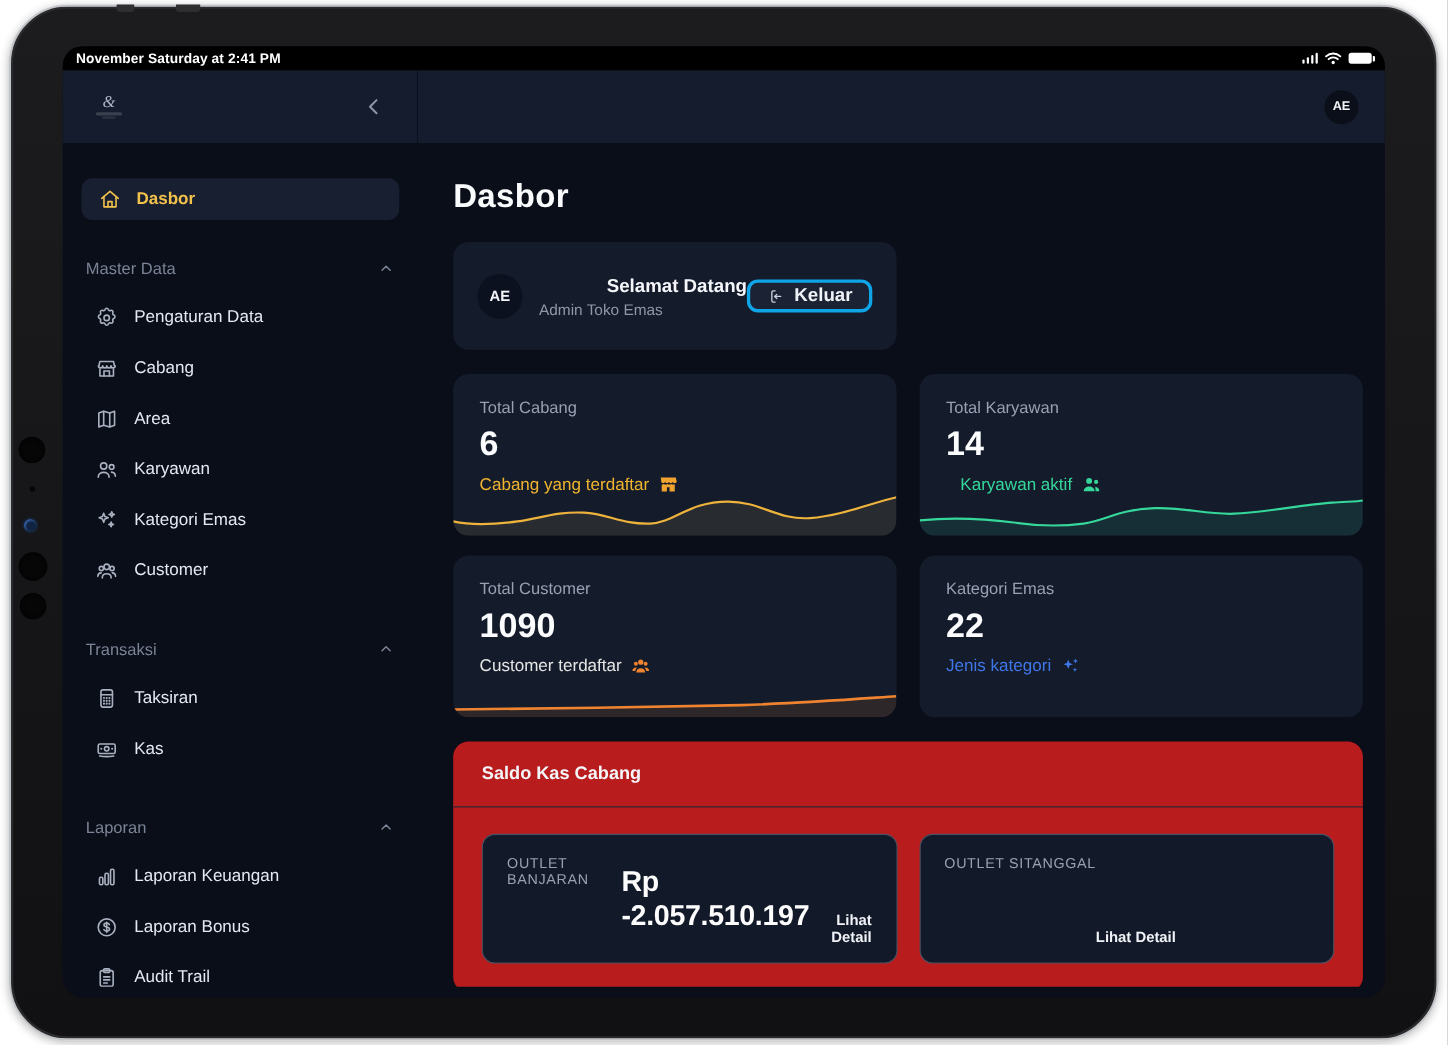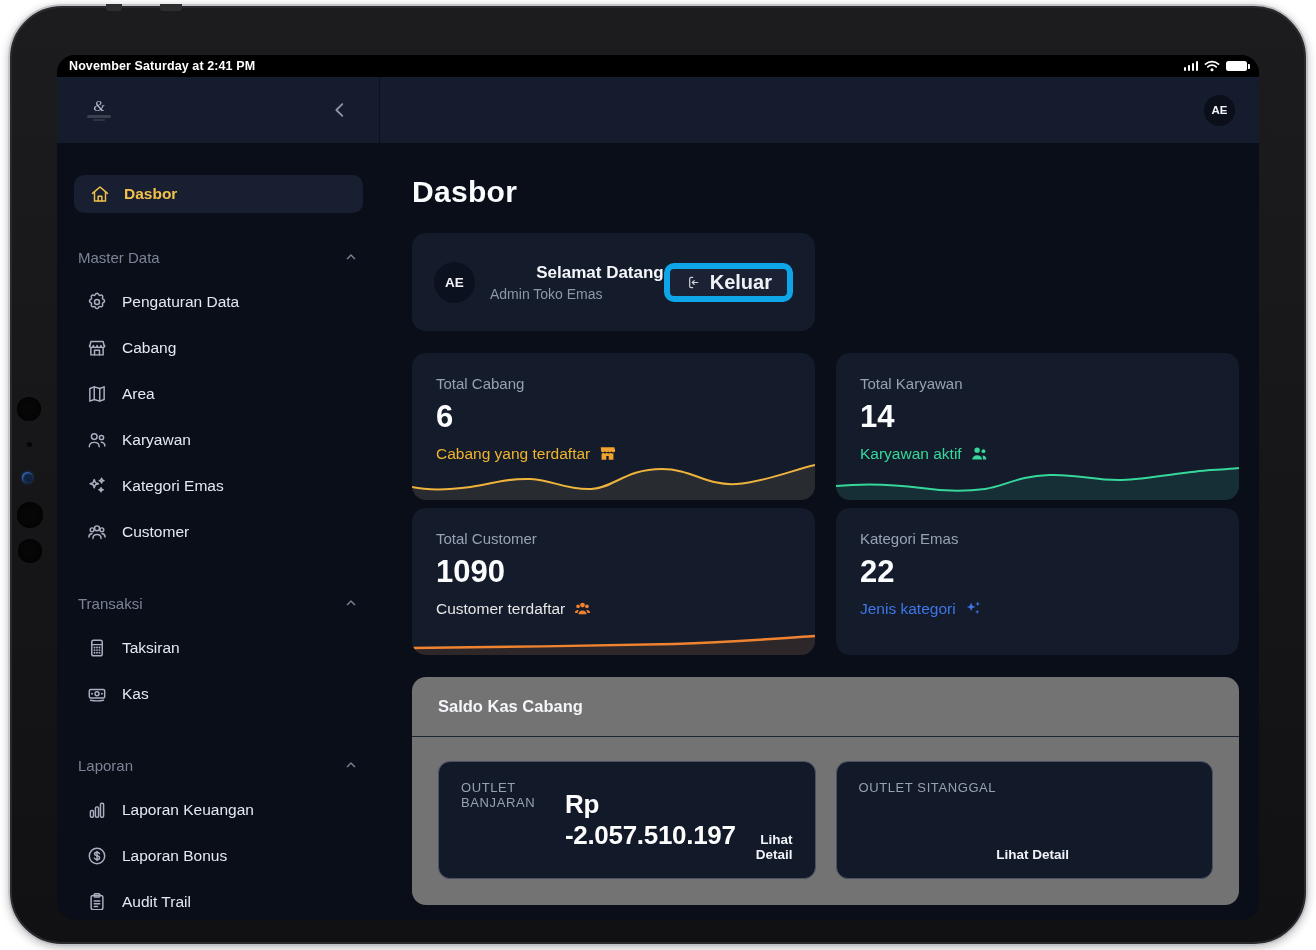--- a/index.html
+++ b/index.html
@@ -13,21 +13,21 @@
   .top-btn.b1 { left:96px; width:16px; }
   .top-btn.b2 { left:150px; width:22px; }
   .cam-dot { position:absolute; border-radius:50%; background:#060607; }
   .cam-1 { left:7px; top:391px; width:24px; height:24px; box-shadow: inset 0 0 4px #000; }
   .cam-s { left:17px; top:436px; width:5px; height:5px; }
   .cam-b { left:12px; top:466px; width:11px; height:11px; background:#10233f; box-shadow:0 0 3px #1f4a8a, inset 1px 1px 2px #3f71c2; }
   .cam-2 { left:7px; top:496px; width:26px; height:26px; box-shadow: inset 0 0 4px #000; }
   .cam-3 { left:8px; top:533px; width:24px; height:24px; box-shadow: inset 0 0 4px #000; }
 
   
-  .screen { position:absolute; left:57px; top:55px; width:1202px; height:865px;
+  .screen { position:absolute; left:57px; top:42px; width:1202px; height:865px;
     background:#0a0e19; border-radius:18px; overflow:hidden; }
 
   
   .statusbar { height:22px; background:#000; display:flex; align-items:center; justify-content:space-between; padding:0 12px 0 12px; }
   .status-time { color:#fff; font-size:12.5px; font-weight:bold; letter-spacing:.1px; }
   .status-right { display:flex; align-items:center; gap:6px; }
   .sig { display:flex; align-items:flex-end; gap:1.5px; height:10px; }
   .sig i { width:2.5px; background:#fff; border-radius:1px; display:block; }
   .battery { width:21px; height:10px; background:#fff; border-radius:2.5px; position:relative; }
   .battery:after { content:""; position:absolute; right:-3px; top:2.5px; width:2px; height:5px; background:#fff; border-radius:0 1px 1px 0; }
@@ -58,33 +58,33 @@
 
   
   .main { flex:1; padding:32px 20px 0 32px; overflow:hidden; }
   .page-title { color:#fafbfd; font-size:30px; font-weight:bold; letter-spacing:.3px; }
 
   .welcome-card { margin-top:24px; width:403px; height:98px; background:#141b2a; border-radius:14px; display:flex; align-items:center; padding:0 22px; }
   .welcome-avatar { width:41px; height:41px; border-radius:50%; background:#0c1120; color:#f2f4f8; font-weight:bold; font-size:13.5px; display:flex; align-items:center; justify-content:center; flex:0 0 41px; }
   .welcome-texts { margin-left:15px; flex:1; min-width:0; }
   .welcome-title { color:#f4f6fa; font-size:17px; font-weight:bold;text-align:right; }
   .welcome-sub { color:#8e97a8; font-size:14px; margin-top:3px; }
-  .logout-btn { display:flex; align-items:center; gap:8px; border:6px solid #0ea5e9; background:#1b2234; color:#eef1f6; font-size:20px; font-weight:bold; border-radius:10px; padding:2px 15px; cursor:pointer; font-family:inherit; }
+  .logout-btn { display:flex; align-items:center; gap:8px; border:3px solid #0ea5e9; background:#1b2234; color:#eef1f6; font-size:17px; font-weight:bold; border-radius:10px; padding:2px 15px; cursor:pointer; font-family:inherit; }
   .logout-icon { width:17px; height:17px; stroke:#cdd3de; fill:none; stroke-width:1.7; stroke-linecap:round; stroke-linejoin:round; }
 
-  .stats-grid { margin-top:22px; display:grid; grid-template-columns:403px 403px; gap:8px 21px; }
+  .stats-grid { margin-top:22px; display:grid; grid-template-columns:403px 403px; gap:18px 21px; }
   .stat-card { position:relative; height:147px; background:#141b2a; border-radius:14px; padding:22px 24px; overflow:hidden; }
   .stat-label { color:#98a1b3; font-size:15px; }
   .stat-value { color:#fbfcfe; font-size:31px; font-weight:bold; margin-top:7px; }
   .stat-caption { display:flex; align-items:center; gap:8px; font-size:15.5px; margin-top:9px; font-weight:500; }
   .cap-icon { width:19px; height:19px; flex:0 0 19px; }
-  .c-yellow { color:#f0b42e; } .c-green { color:#35d79b; } .c-orange { color:#e5e5e5; } .c-blue { color:#3f76e8; }
+  .c-yellow { color:#f0b42e; } .c-green { color:#35d79b;margin-left:13px; } .c-orange { color:#e5e5e5; } .c-blue { color:#3f76e8; }
   .spark { position:absolute; left:0; right:0; bottom:0; height:40px; width:100%; display:block; }
 
-  .saldo-panel { margin-top:22px; width:827px; background:#737373; border-radius:14px; overflow:hidden; }
+  .saldo-panel { margin-top:22px; width:827px; background:#b91c1c; border-radius:14px; overflow:hidden; }
   .saldo-header { padding:20px 26px; border-bottom:1px solid #1e2636; }
   .saldo-title { color:#f4f6fa; font-size:16.5px; font-weight:bold; }
   .saldo-body { padding:24px 26px 26px 26px; display:grid; grid-template-columns:1fr 1fr; gap:20px; }
   .outlet-card { border:1.5px solid #49526400; border:1.5px solid #495264; border-radius:12px; padding:18px 22px 16px 22px; height:118px; background:#121928; display:flex; flex-direction:row; }
   .outlet-name { color:#98a1b2; font-size:13px; letter-spacing:.6px; }
   .outlet-amount { color:#fdfdfe; font-size:26px; font-weight:bold; letter-spacing:-0.3px; margin-top:9px; }
   .outlet-action { margin-top:auto; text-align:right; color:#f0f2f7; font-size:13.5px; font-weight:bold; cursor:pointer; }
 </style>
 </head>
 <body>

